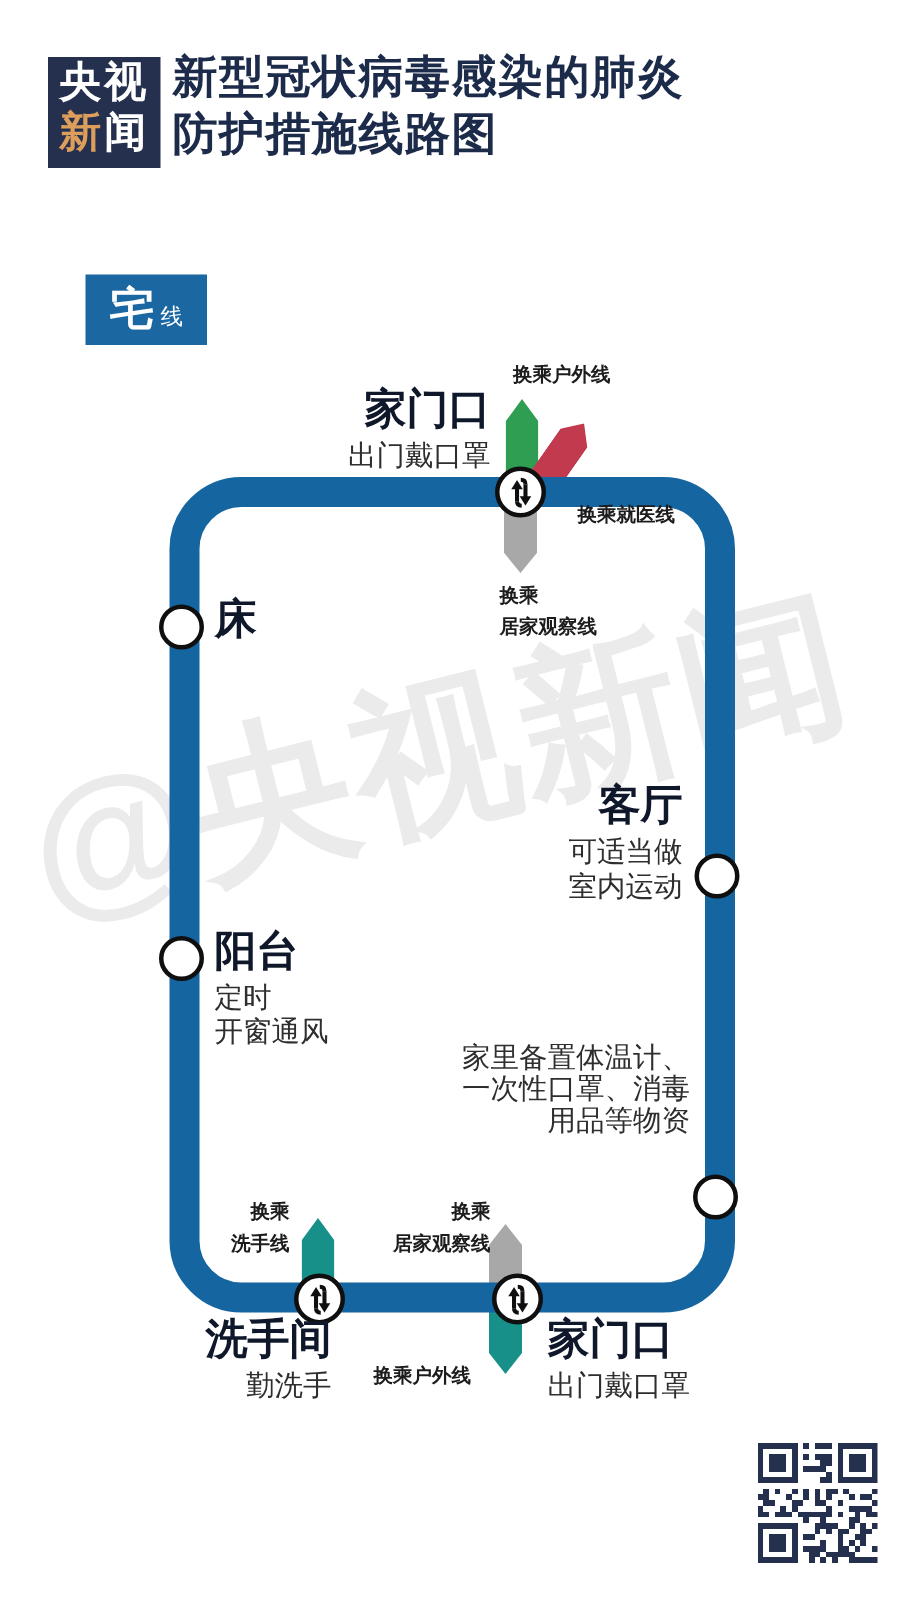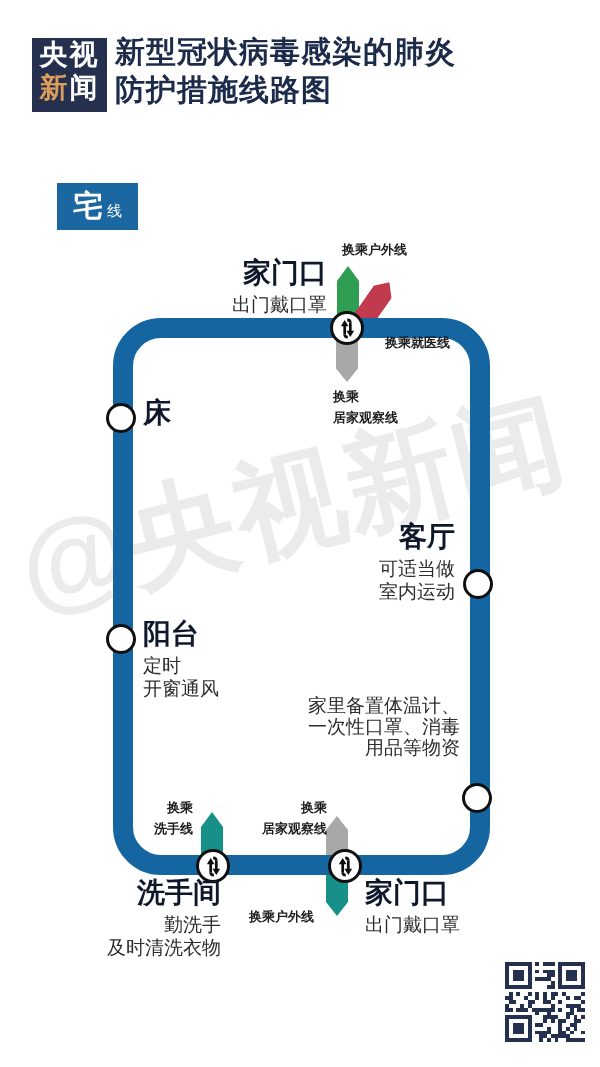--- a/index.html
+++ b/index.html
@@ -185,21 +185,20 @@
       <div>家里备置体温计、</div>
       <div>一次性口罩、消毒</div>
       <div>用品等物资</div>
     </div>
   </div>
 
   <div class="station-block ra" style="right:379px; top:878px;">
     <div class="station-title">洗手间</div>
     <div class="station-note">
       <div>勤洗手</div>
-      <div>及时清洗衣物</div>
     </div>
   </div>
 
   <div class="station-block" style="left:365px; top:878px;">
     <div class="station-title">家门口</div>
     <div class="station-note">出门戴口罩</div>
   </div>
 
   <div class="qr"><svg width="80" height="80" viewBox="0 0 21 21" shape-rendering="crispEdges">
         <rect x="8" y="0" width="1" height="1" fill="#25304f"></rect>

